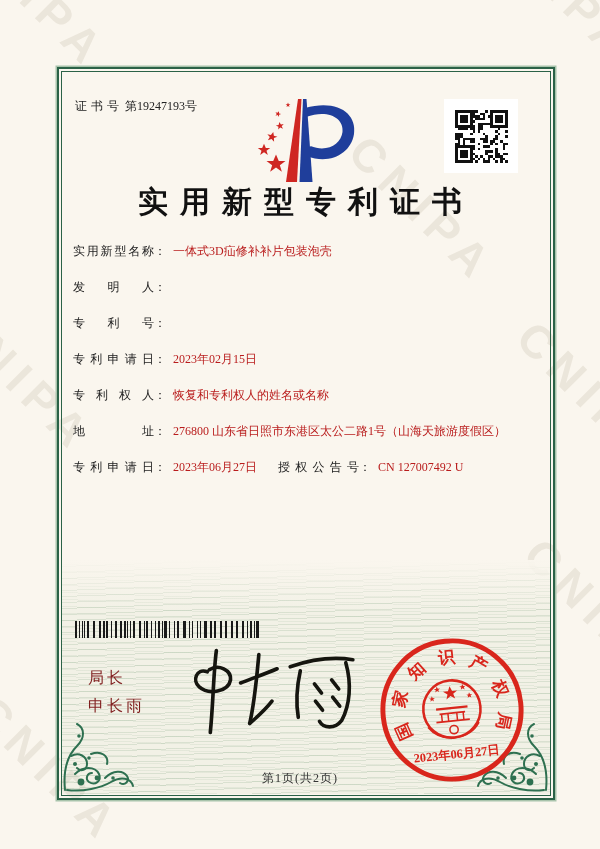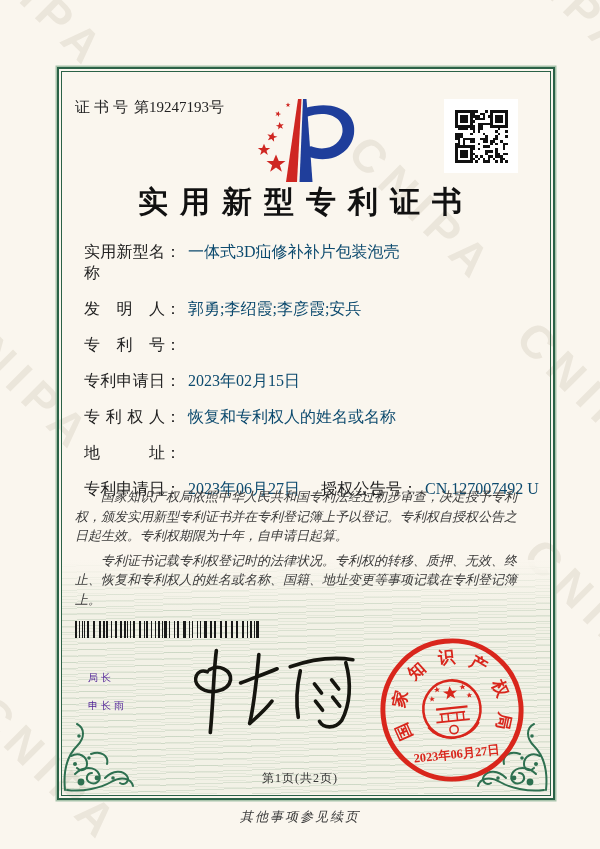--- a/index.html
+++ b/index.html
@@ -27,45 +27,45 @@
         repeating-linear-gradient(178deg, rgba(104,148,108,0.18) 0 1px, rgba(0,0,0,0) 1px 6px),
         repeating-linear-gradient(182deg, rgba(104,148,108,0.10) 0 1px, rgba(0,0,0,0) 1px 7px),
         rgba(196,214,186,0.14);}
   .wave-zone::before{content:"";position:absolute;left:0;top:0;right:0;height:52px;
       background:linear-gradient(#faf6ee, rgba(250,246,238,0));}
   .ornament{position:absolute;width:82px;height:82px;color:#2e7050;}
   .orn-left{left:61px;top:712px;}
   .orn-right{left:468px;top:712px;transform:scaleX(-1);}
 
   
-  .cert-no{position:absolute;left:75px;top:98px;font-size:15px;}
+  .cert-no{position:absolute;left:75px;top:98px;font-size:12px;}
   .cert-no .lbl{letter-spacing:4px;margin-right:2px;}
   .logo{position:absolute;left:240px;top:96px;width:120px;height:89px;}
   .qr-pad{position:absolute;left:444px;top:99px;width:74px;height:74px;background:#ffffff;
           display:flex;align-items:center;justify-content:center;}
   .title{position:absolute;left:0;top:182px;width:600px;text-align:center;
          font-size:30px;font-weight:bold;letter-spacing:12px;text-indent:12px;color:#111;}
 
   
-  .fields{position:absolute;left:84px;top:241px;width:458px;font-size:16px;}
+  .fields{position:absolute;left:73px;top:241px;width:458px;font-size:12px;}
   .frow{display:flex;align-items:baseline;margin-bottom:15px;line-height:21px;}
   .flabel{display:inline-block;width:81px;text-align:justify;text-align-last:justify;flex:none;}
   .fcolon{flex:none;margin-right:7px;}
-  .fvalue{color:#0c4a6e;}
+  .fvalue{color:#b91c1c;}
   .addr .fvalue{max-width:347px;}
   .flabel.second{margin-left:21px;}
 
   
   .paras{position:absolute;left:75px;top:487px;width:453px;font-size:13px;line-height:19.5px;
          color:#3a3a3a;font-style:italic;}
   .paras p{margin:0 0 5px 0;text-indent:2em;}
 
   
   .barcode{position:absolute;left:75px;top:621px;width:186px;height:17px;}
-  .director{position:absolute;left:88px;top:664px;font-size:10px;letter-spacing:3px;line-height:28px;color:#4c1d95;}
+  .director{position:absolute;left:88px;top:664px;font-size:16px;letter-spacing:3px;line-height:28px;color:#7f1d1d;}
   .signature{position:absolute;left:183px;top:643px;width:182px;height:92px;color:#15150f;}
   .seal{position:absolute;left:378px;top:636px;width:148px;height:148px;transform:rotate(-6deg);color:#d9261c;}
   .pageno{position:absolute;left:0;top:770px;width:600px;text-align:center;font-size:12px;letter-spacing:1px;color:#333;font-family:Liberation Serif, serif;}
   .continuation{position:absolute;left:0;top:808px;width:600px;text-align:center;
                 font-size:13px;font-style:italic;color:#3a3a3a;letter-spacing:2px;}
 </style>
 </head>
 <body>
 
 <div class="page">
@@ -272,54 +272,50 @@
 
   <div class="fields">
     <div class="frow">
       <span class="flabel">实用新型名称</span>
         <span class="fcolon">：</span>
         <span class="fvalue">一体式3D疝修补补片包装泡壳</span>
     </div>
     <div class="frow">
       <span class="flabel">发明人</span>
         <span class="fcolon">：</span>
-        <span class="fvalue">郭勇;李绍霞;李彦霞;安兵</span>
     </div>
     <div class="frow">
       <span class="flabel">专利号</span>
         <span class="fcolon">：</span>
     </div>
     <div class="frow">
       <span class="flabel">专利申请日</span>
         <span class="fcolon">：</span>
         <span class="fvalue">2023年02月15日</span>
     </div>
     <div class="frow">
       <span class="flabel">专利权人</span>
         <span class="fcolon">：</span>
         <span class="fvalue">恢复和专利权人的姓名或名称</span>
     </div>
     <div class="frow addr">
       <span class="flabel">地址</span>
         <span class="fcolon">：</span>
+        <span class="fvalue">276800 山东省日照市东港区太公二路1号（山海天旅游度假区）</span>
     </div>
     <div class="frow">
       <span class="flabel">专利申请日</span>
         <span class="fcolon">：</span>
         <span class="fvalue">2023年06月27日</span>
       <span class="flabel second">授权公告号</span>
         <span class="fcolon">：</span>
         <span class="fvalue">CN 127007492 U</span>
     </div>
   </div>
 
-  <div class="paras">
-    <p>国家知识产权局依照中华人民共和国专利法经过初步审查，决定授予专利权，颁发实用新型专利证书并在专利登记簿上予以登记。专利权自授权公告之日起生效。专利权期限为十年，自申请日起算。</p>
-    <p>专利证书记载专利权登记时的法律状况。专利权的转移、质押、无效、终止、恢复和专利权人的姓名或名称、国籍、地址变更等事项记载在专利登记簿上。</p>
-  </div>
 
   <svg id="barcode" class="barcode" viewBox="0 0 186 17" shape-rendering="crispEdges">
       <rect x="0" y="0" width="2" height="17" fill="#1a1a1a"></rect>
       <rect x="3.8" y="0" width="1" height="17" fill="#1a1a1a"></rect>
       <rect x="6.6" y="0" width="1" height="17" fill="#1a1a1a"></rect>
       <rect x="9.4" y="0" width="1" height="17" fill="#1a1a1a"></rect>
       <rect x="12.200000000000001" y="0" width="2" height="17" fill="#1a1a1a"></rect>
       <rect x="18" y="0" width="2" height="17" fill="#1a1a1a"></rect>
       <rect x="23.799999999999997" y="0" width="2" height="17" fill="#1a1a1a"></rect>
       <rect x="27.599999999999994" y="0" width="2" height="17" fill="#1a1a1a"></rect>
@@ -407,15 +403,14 @@
       <path d="M62,78 h26" stroke-width="1.8"></path>
       <path d="M64,78 v8 M70.5,78 v8 M79.5,78 v8 M86,78 v8" stroke-width="1.5"></path>
       <path d="M58,86 h34" stroke-width="1.8"></path>
       <circle cx="75" cy="95" r="4.2" stroke-width="1.6"></circle>
       <path d="M49,90 C55,99 64,103 75,103 C86,103 95,99 101,90" stroke-width="1.6"></path>
     </g>
     <text x="75" y="124" text-anchor="middle" font-family="'Liberation Serif',serif" font-size="12.5" font-weight="bold" fill="currentColor">2023年06月27日</text>
   </svg>
 
   <div class="pageno">第1页(共2页)</div>
-  <div class="continuation">其他事项参见续页</div>
 
 </div>
 
 </body></html>

